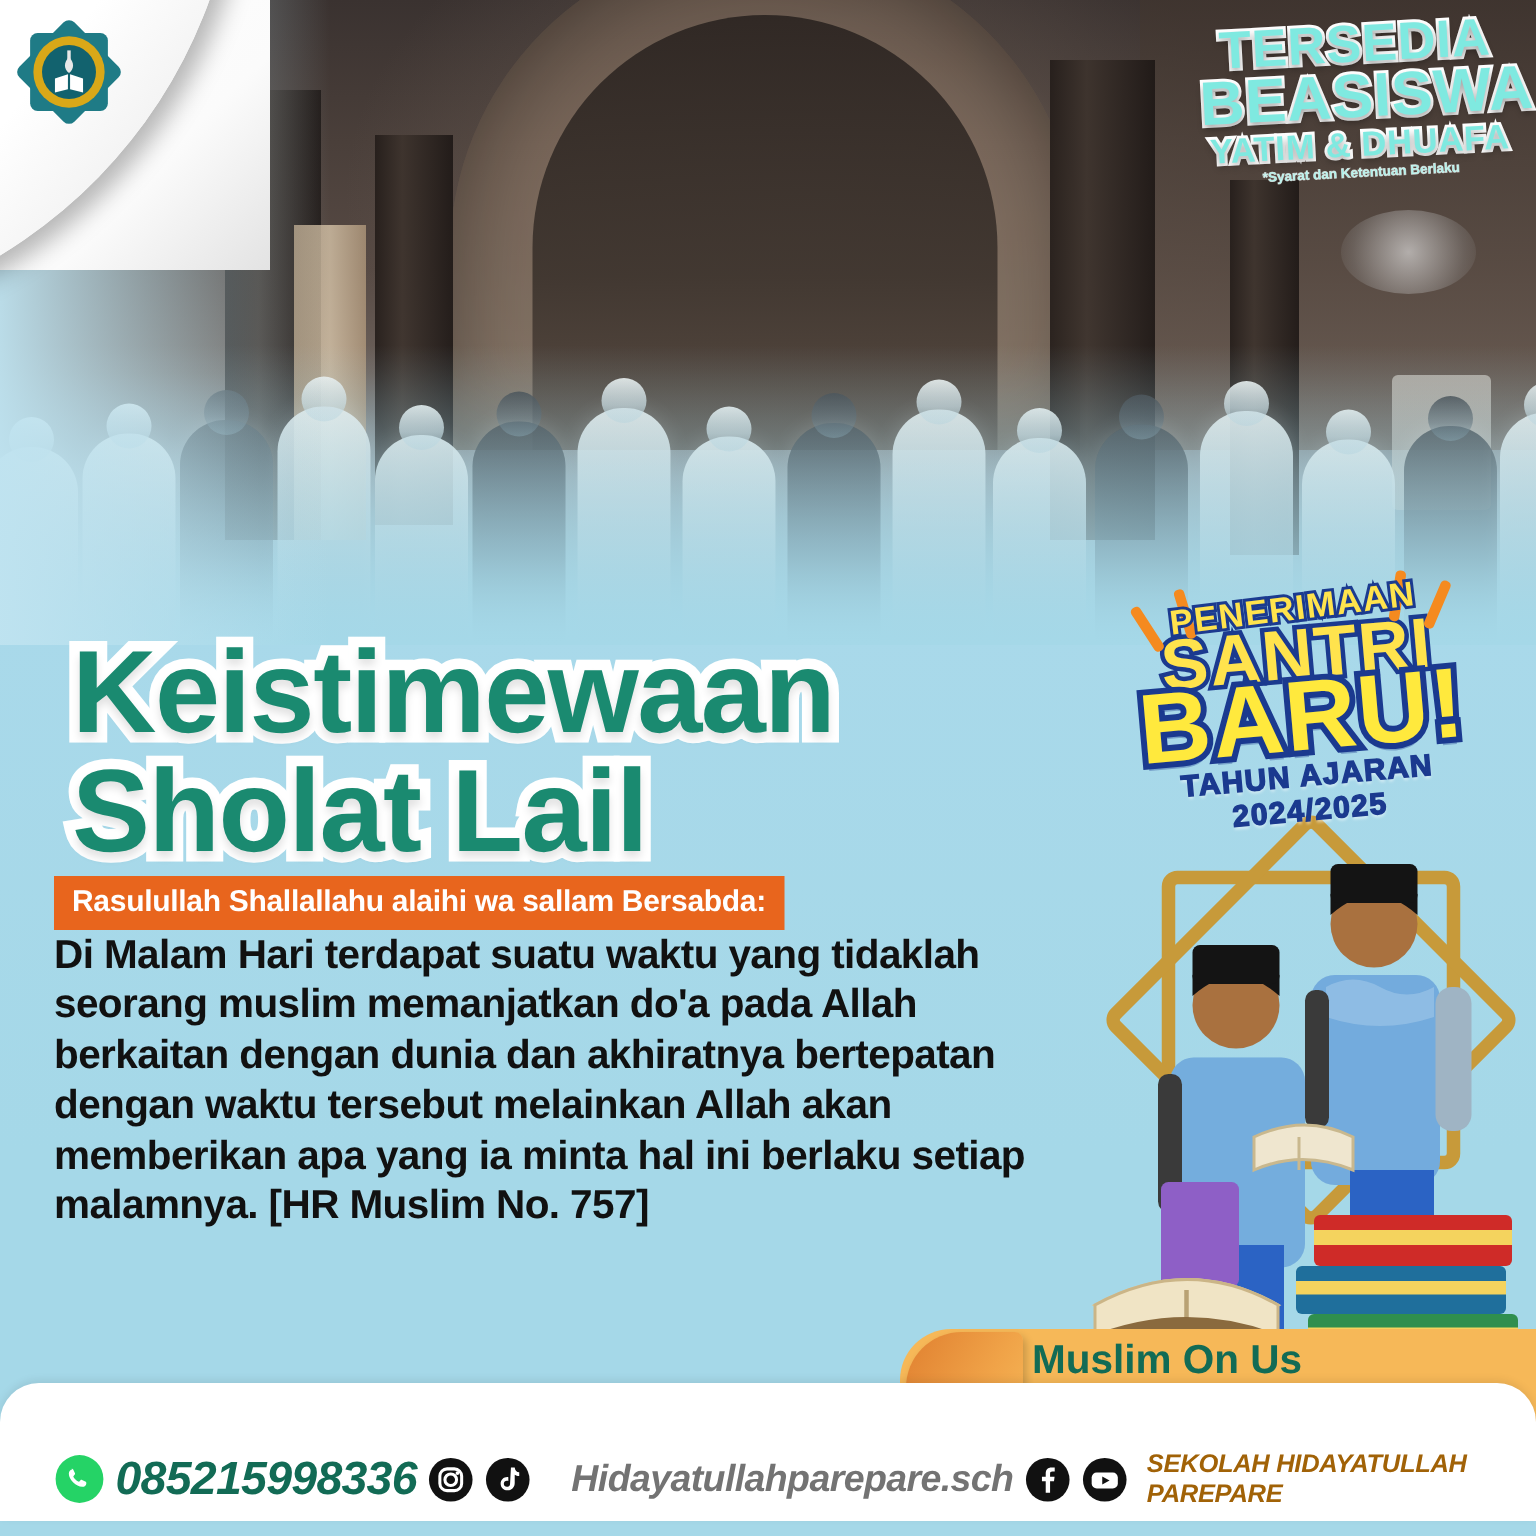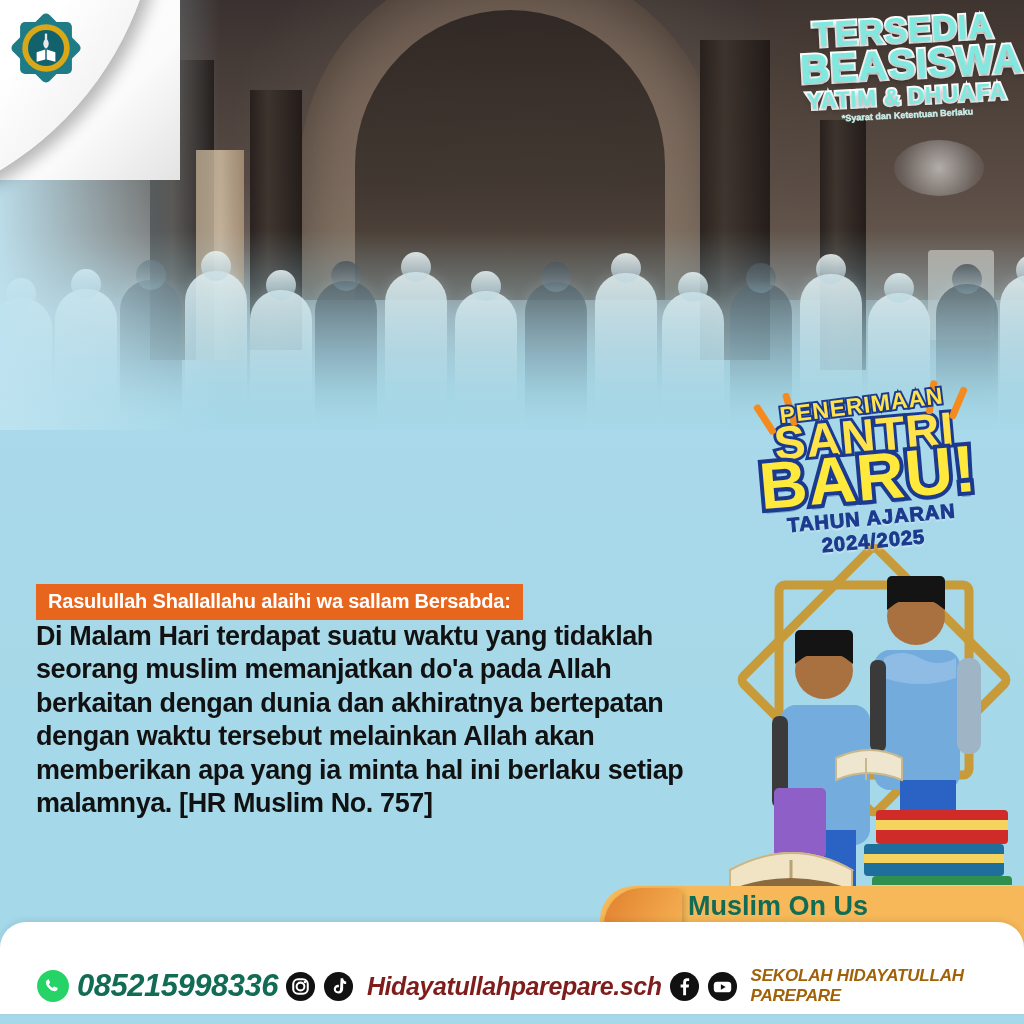--- a/index.html
+++ b/index.html
@@ -209,21 +209,21 @@
     box-shadow:0 -2px 6px rgba(0,0,0,.08);
   }
   .info-title{
     position:absolute;left:36px;top:6px;
     font-size:30px;font-weight:bold;color:#126b55;letter-spacing:-.3px;
   }
   .contact-row{
     position:absolute;left:36px;top:44px;display:flex;align-items:center;gap:7px;font-style:italic;
   }
   .phone{font-size:31px;font-weight:bold;color:#126b55;letter-spacing:-.5px;}
-  .handle{font-size:25px;font-weight:bold;color:#7f1d1d;letter-spacing:-.4px;margin-left:6px;}
+  .handle{font-size:25px;font-weight:bold;color:#737373;letter-spacing:-.4px;margin-left:20px;}
   .schoolname{font-size:17px;font-weight:bold;color:#a16207;letter-spacing:-.2px;margin-left:6px;}
   .ico{display:inline-flex;align-items:center;}
 </style>
 </head>
 <body>
 
 <div id="poster">
 
   <div class="photo">
     <div class="photo-inner"></div>
@@ -383,20 +383,24 @@
 
       <g>
         <path d="M6 340 q62 -34 122 0 q-62 26 -122 0 Z" fill="#fdf6e4" stroke="#d9c79b" stroke-width="2"></path>
         <path d="M6 340 q62 -34 122 0 l0 24 q-62 -26 -122 0 Z" fill="#f0e4c5" stroke="#cbb587" stroke-width="2"></path>
         <path d="M67 330 l0 30" stroke="#b9a274" stroke-width="3"></path>
         <path d="M0 362 q67 -28 134 0 l0 12 q-67 -24 -134 0 Z" fill="#8a6a3e"></path>
       </g>
     </svg>
   </div>
 
+  <div class="title">
+    <div class="l1">Keistimewaan</div>
+    <div class="l2">Sholat Lail</div>
+  </div>
 
   <div class="hadith">
     <div class="hadith-banner">Rasulullah Shallallahu alaihi wa sallam Bersabda:</div>
     <div class="hadith-body">Di Malam Hari terdapat suatu waktu yang tidaklah seorang muslim memanjatkan do'a pada Allah berkaitan dengan dunia dan akhiratnya bertepatan dengan waktu tersebut melainkan Allah akan memberikan apa yang ia minta hal ini berlaku setiap malamnya. [HR Muslim No. 757]</div>
   </div>
 
   <div class="visit">
     <div class="visit-fold"></div>
     <div class="visit-t">Muslim On Us</div>
     <div class="visit-u">www.hidayatullahparepare.or.id</div>

